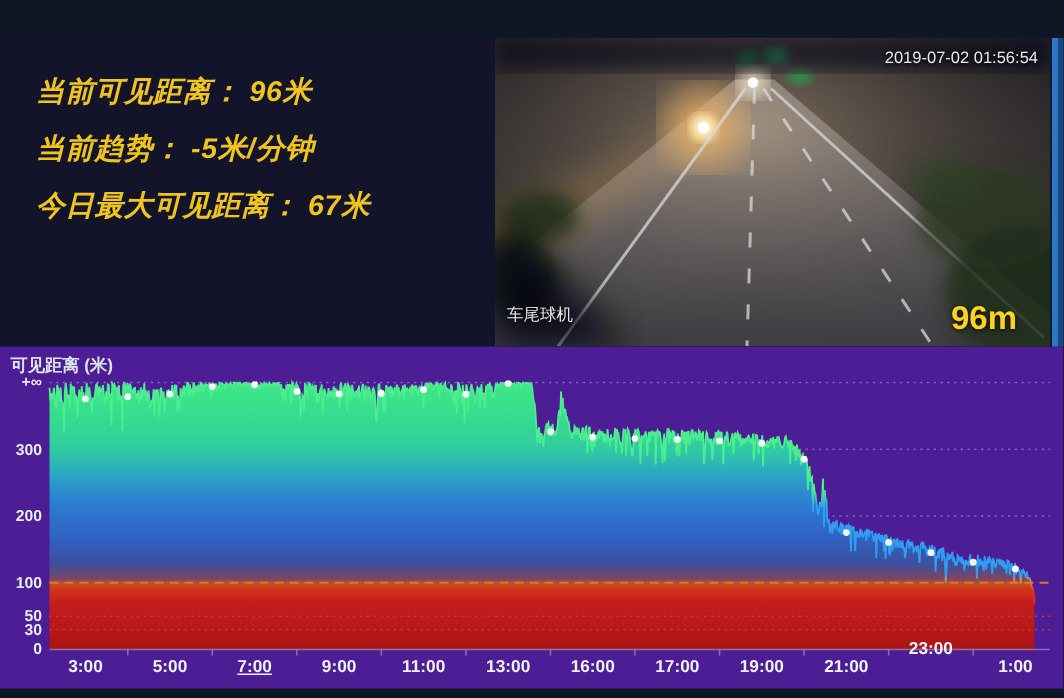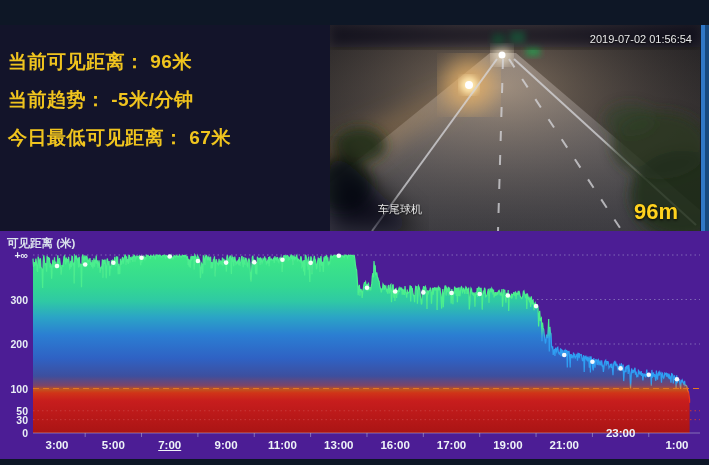--- a/index.html
+++ b/index.html
@@ -13,31 +13,31 @@
     display:flex; align-items:center; }
   #titlebar .title { color:#f2f7fc; font-size:12px; font-weight:bold;
     padding-left:9px; white-space:pre; letter-spacing:.2px; }
   #win-controls { position:absolute; right:5px; top:0; height:25px;
     display:flex; align-items:center; gap:4px; }
   #win-controls .wc { width:17px; height:17px; color:#eaf2fb; font-size:12px;
     display:flex; align-items:center; justify-content:center; cursor:pointer; }
 
   
   #info-panel { position:absolute; left:0; top:25px; width:330px; height:206px;
-    background:#13142a; padding:22px 0 0 8px; }
+    background:#13142a; padding:22px 0 0 24px;font-style:italic; }
   .info-line { color:#f0c41e; font-size:19px; font-weight:bold; height:38px;
     line-height:30px; white-space:pre; letter-spacing:.5px; }
 
   #camera { position:absolute; left:330px; top:25px; width:370px; height:206px;
     background:#17171b; overflow:hidden; }
   #camera svg { display:block; }
   .cam-text { position:absolute; color:#e9e9e9; font-size:11px;
     text-shadow:0 1px 2px rgba(0,0,0,.9); }
   #cam-timestamp { right:8px; top:8px; }
-  #cam-label { left:8px; bottom:14px;margin-left:40px; }
+  #cam-label { left:8px; bottom:14px; }
   #cam-overlay-value { position:absolute; right:22px; bottom:6px; color:#ffd21e;
     font-size:22px; font-weight:bold; text-shadow:0 1px 3px rgba(0,0,0,.9); }
 
   #right-strip { position:absolute; left:700px; top:25px; width:9px; height:206px;
     background:linear-gradient(90deg,#0f1c30 0,#0f1c30 1px,#2f77c6 1px,#2f77c6 5px,#17497f 5px); }
 
   
   #chart-panel { position:absolute; left:0; top:231px; width:709px; height:234px;
     background:#4c1d95; }
   #chart-ylabel { position:absolute; left:7px; top:5px; color:#dbe3ec;
@@ -52,21 +52,21 @@
 </style>
 </head>
 <body>
 
 <div id="window">
 
 
   <div id="info-panel">
     <div class="info-line">当前可见距离： 96米</div>
     <div class="info-line">当前趋势： -5米/分钟</div>
-    <div class="info-line">今日最低可见距离： 67米</div>
+    <div class="info-line">今日最大可见距离： 67米</div>
   </div>
 
   <div id="camera">
     <svg width="370" height="206" viewBox="0 0 370 206">
       <defs>
         <linearGradient id="sky" x1="0" y1="0" x2="0" y2="1">
           <stop offset="0" stop-color="#1b1a1e"></stop>
             <stop offset="0.45" stop-color="#2c2a2c"></stop>
           <stop offset="1" stop-color="#232226"></stop>
         </linearGradient>

